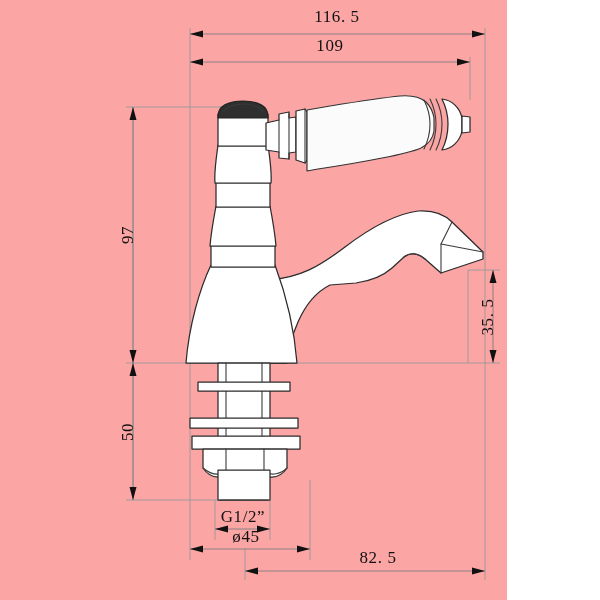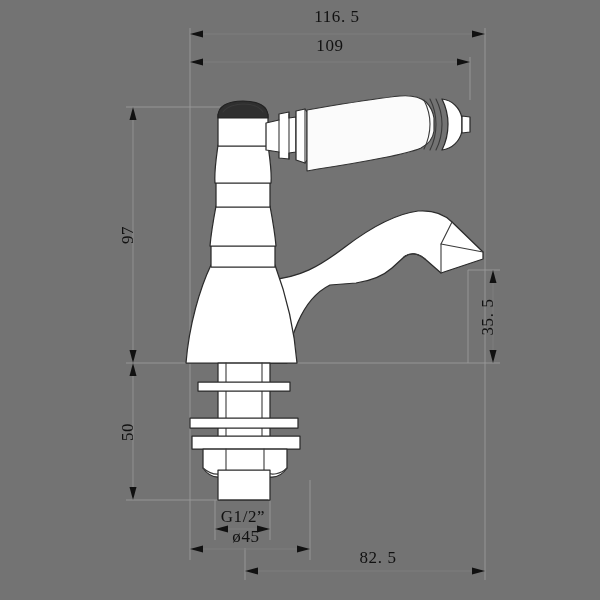--- a/index.html
+++ b/index.html
@@ -6,23 +6,23 @@
   html, body {
     margin: 0;
     padding: 0;
     background: #ffffff;
   }
   body {
     font-family: "Liberation Serif", "DejaVu Serif", serif;
   }
   #drawing-root {
     position: relative;
-    width: 600px;
+    width: 507px;
     height: 600px;
-    background: #737373;
+    background: #fca5a5;
     overflow: hidden;
   }
   svg#cad-canvas {
     display: block;
     width: 600px;
     height: 600px;
   }
   .part-outline {
     fill: #ffffff;
     stroke: #2b2b2b;

